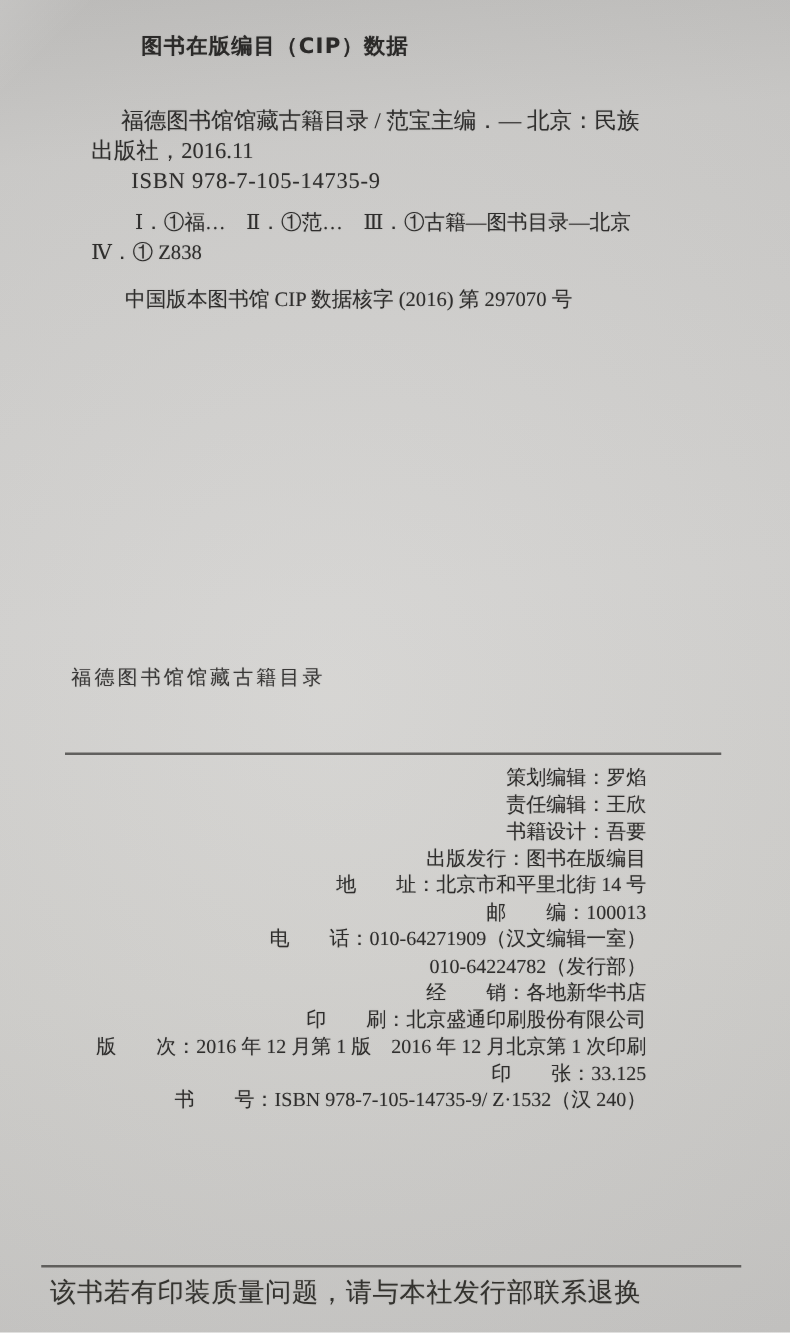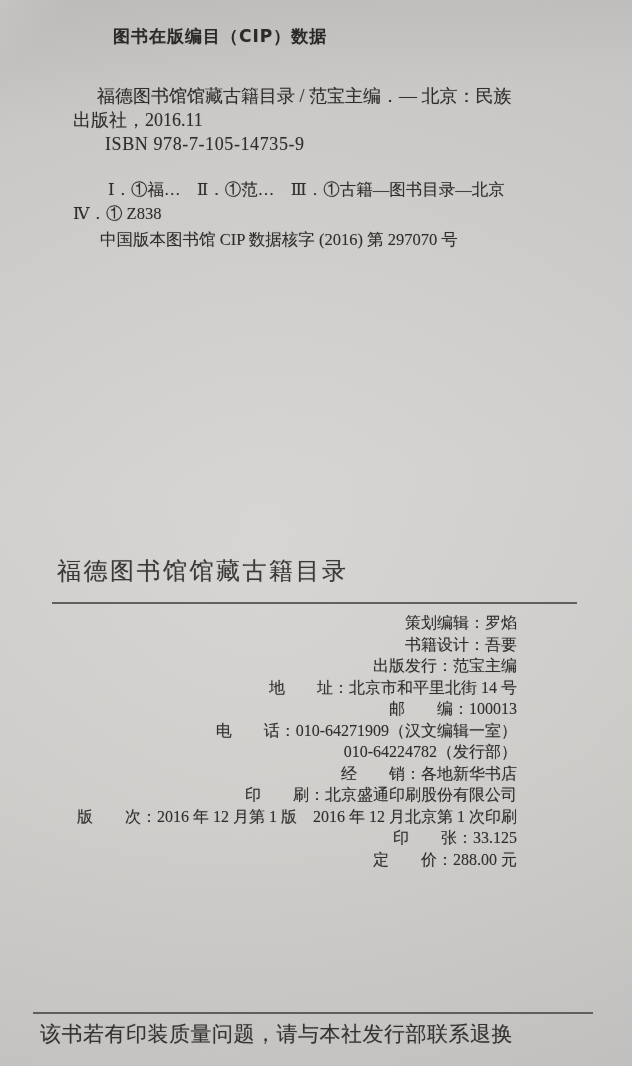--- a/index.html
+++ b/index.html
@@ -29,24 +29,24 @@
 
   .cip-header {
     left: 113px; top: 25px;
     font-family: "DejaVu Sans", "Liberation Sans", sans-serif;
     font-weight: 700; font-size: 17px; letter-spacing: 1px; color: #2b2a29;
   }
   .cip-block { left: 73px; top: 84px; font-size: 18px; line-height: 24px; }
   .cip-block .indent1 { padding-left: 24px; }
   .cip-block .indent2 { padding-left: 32px; letter-spacing: 0.6px; }
   .class-block { left: 73px; top: 166px; font-size: 16.5px; line-height: 24px; }
-  .class-block .indent2 { padding-left: 35px; margin-top: 12px; }
+  .class-block .indent2 { padding-left: 35px; }
   .record { left: 100px; top: 229px; font-size: 16.5px; }
 
-  .book-title { left: 57px; top: 555px; font-size: 24px; letter-spacing: 2.5px; color: #3a3938; }
+  .book-title { left: 57px; top: 532px; font-size: 16px; letter-spacing: 2.5px; color: #3a3938; }
   .rule { position: absolute; height: 0; border-top: 2px solid #4d4c4a; opacity: 0.85; }
   .rule-1 { left: 52px; top: 602px; width: 525px; }
   .rule-2 { left: 33px; top: 1012px; width: 560px; }
 
   .colophon { position: absolute; left: 55px; top: 612px; font-size: 16px; line-height: 21.5px; }
   .colophon .row { white-space: nowrap; text-shadow: 0 0 1px rgba(70,68,66,0.35); text-align: right; }
   .colophon .lbl { display: inline-block; width: 102px; }
   .note { left: 40px; top: 1020px; font-size: 21px; letter-spacing: 0.5px; color: #34332f; }
 </style>
 </head>
@@ -70,27 +70,30 @@
   <div class="txt record">中国版本图书馆 CIP 数据核字 (2016) 第 297070 号</div>
 
   <div class="txt book-title">福德图书馆馆藏古籍目录</div>
   <div class="rule rule-1"></div>
 
   <div class="colophon">
     <div class="row">
       <span class="lbl">策划编辑：</span><span class="val">罗焰</span>
     </div>
 
+    <div class="row">
+      <span class="lbl">责任编辑：</span><span class="val">王欣</span>
+    </div>
 
     <div class="row">
       <span class="lbl">书籍设计：</span><span class="val">吾要</span>
     </div>
 
     <div class="row">
-      <span class="lbl">出版发行：</span><span class="val">范宝主编</span>
+      <span class="lbl">出版发行：</span><span class="val">图书在版编目</span>
     </div>
 
     <div class="row">
       <span class="lbl">地　　址：</span><span class="val">北京市和平里北街 14 号</span>
     </div>
 
     <div class="row">
       <span class="lbl">邮　　编：</span><span class="val">100013</span>
     </div>
 
@@ -114,22 +117,22 @@
     <div class="row">
       <span class="lbl">版　　次：</span><span class="val">2016 年 12 月第 1 版　2016 年 12 月北京第 1 次印刷</span>
     </div>
 
 
 
     <div class="row">
       <span class="lbl">印　　张：</span><span class="val">33.125</span>
     </div>
 
+
     <div class="row">
-      <span class="lbl">定　　价：</span><span class="val">288.00 元</span>
+      <span class="lbl">书　　号：</span><span class="val">ISBN 978-7-105-14735-9/ Z·1532（汉 240）</span>
     </div>
-
   </div>
 
   <div class="rule rule-2"></div>
   <div class="txt note">该书若有印装质量问题，请与本社发行部联系退换</div>
 
 </div>
 
 </body></html>

